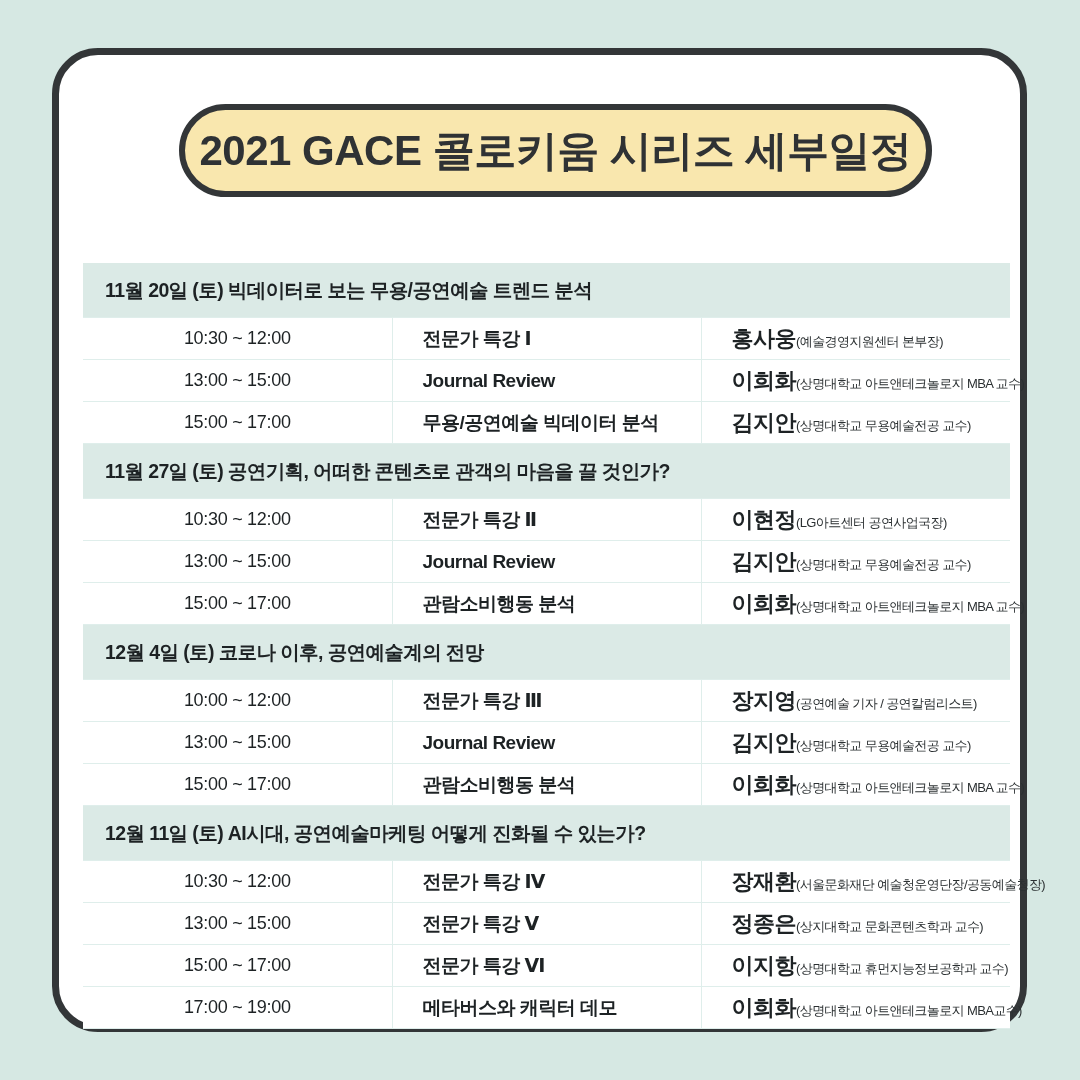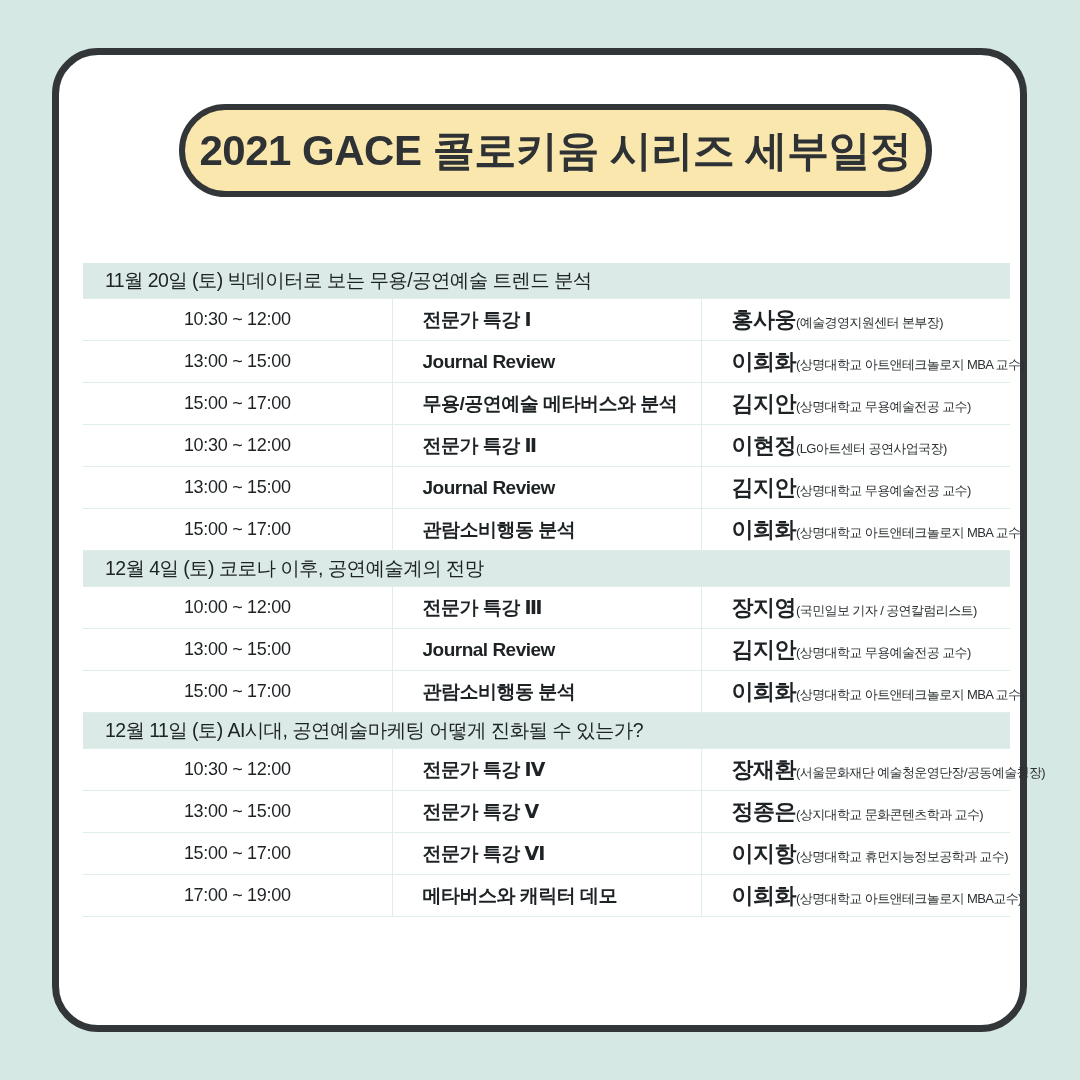--- a/index.html
+++ b/index.html
@@ -68,24 +68,24 @@
     border-collapse: collapse;
     table-layout: fixed;
   }
   .schedule td {
     padding: 0;
     vertical-align: middle;
   }
 
   .section-head td {
     background: #dbeae6;
-    height: 35px;
+    height: 54px;
     padding: 0 0 0 22px;
     font-size: 19.5px;
-    font-weight: 400;
+    font-weight: 700;
     color: #1d2224;
     letter-spacing: -0.6px;
     white-space: nowrap;
   }
 
   .srow td {
     height: 41px;
     border-bottom: 1px solid #dfeeeb;
     background: #ffffff;
   }
@@ -146,22 +146,25 @@
             <td class="c-topic">전문가 특강 Ⅰ</td>
             <td class="c-speaker"><span class="sp-name">홍사웅</span><span class="sp-aff">(예술경영지원센터 본부장)</span></td>
           </tr>
           <tr class="srow">
             <td class="c-time">13:00 ~ 15:00</td>
             <td class="c-topic">Journal Review</td>
             <td class="c-speaker"><span class="sp-name">이희화</span><span class="sp-aff">(상명대학교 아트앤테크놀로지 MBA 교수)</span></td>
           </tr>
           <tr class="srow">
             <td class="c-time">15:00 ~ 17:00</td>
-            <td class="c-topic">무용/공연예술 메타버스와 분석</td>
+            <td class="c-topic">무용/공연예술 빅데이터 분석</td>
             <td class="c-speaker"><span class="sp-name">김지안</span><span class="sp-aff">(상명대학교 무용예술전공 교수)</span></td>
+          </tr>
+          <tr class="section-head">
+            <td colspan="3">11월 27일 (토) 공연기획, 어떠한 콘텐츠로 관객의 마음을 끌 것인가?</td>
           </tr>
           <tr class="srow first">
             <td class="c-time">10:30 ~ 12:00</td>
             <td class="c-topic">전문가 특강 Ⅱ</td>
             <td class="c-speaker"><span class="sp-name">이현정</span><span class="sp-aff">(LG아트센터 공연사업국장)</span></td>
           </tr>
           <tr class="srow">
             <td class="c-time">13:00 ~ 15:00</td>
             <td class="c-topic">Journal Review</td>
             <td class="c-speaker"><span class="sp-name">김지안</span><span class="sp-aff">(상명대학교 무용예술전공 교수)</span></td>
@@ -170,21 +173,21 @@
             <td class="c-time">15:00 ~ 17:00</td>
             <td class="c-topic">관람소비행동 분석</td>
             <td class="c-speaker"><span class="sp-name">이희화</span><span class="sp-aff">(상명대학교 아트앤테크놀로지 MBA 교수)</span></td>
           </tr>
           <tr class="section-head">
             <td colspan="3">12월 4일 (토) 코로나 이후, 공연예술계의 전망</td>
           </tr>
           <tr class="srow first">
             <td class="c-time">10:00 ~ 12:00</td>
             <td class="c-topic">전문가 특강 Ⅲ</td>
-            <td class="c-speaker"><span class="sp-name">장지영</span><span class="sp-aff">(국민일보 기자 / 공연칼럼리스트)</span></td>
+            <td class="c-speaker"><span class="sp-name">장지영</span><span class="sp-aff">(공연예술 기자 / 공연칼럼리스트)</span></td>
           </tr>
           <tr class="srow">
             <td class="c-time">13:00 ~ 15:00</td>
             <td class="c-topic">Journal Review</td>
             <td class="c-speaker"><span class="sp-name">김지안</span><span class="sp-aff">(상명대학교 무용예술전공 교수)</span></td>
           </tr>
           <tr class="srow">
             <td class="c-time">15:00 ~ 17:00</td>
             <td class="c-topic">관람소비행동 분석</td>
             <td class="c-speaker"><span class="sp-name">이희화</span><span class="sp-aff">(상명대학교 아트앤테크놀로지 MBA 교수)</span></td>

